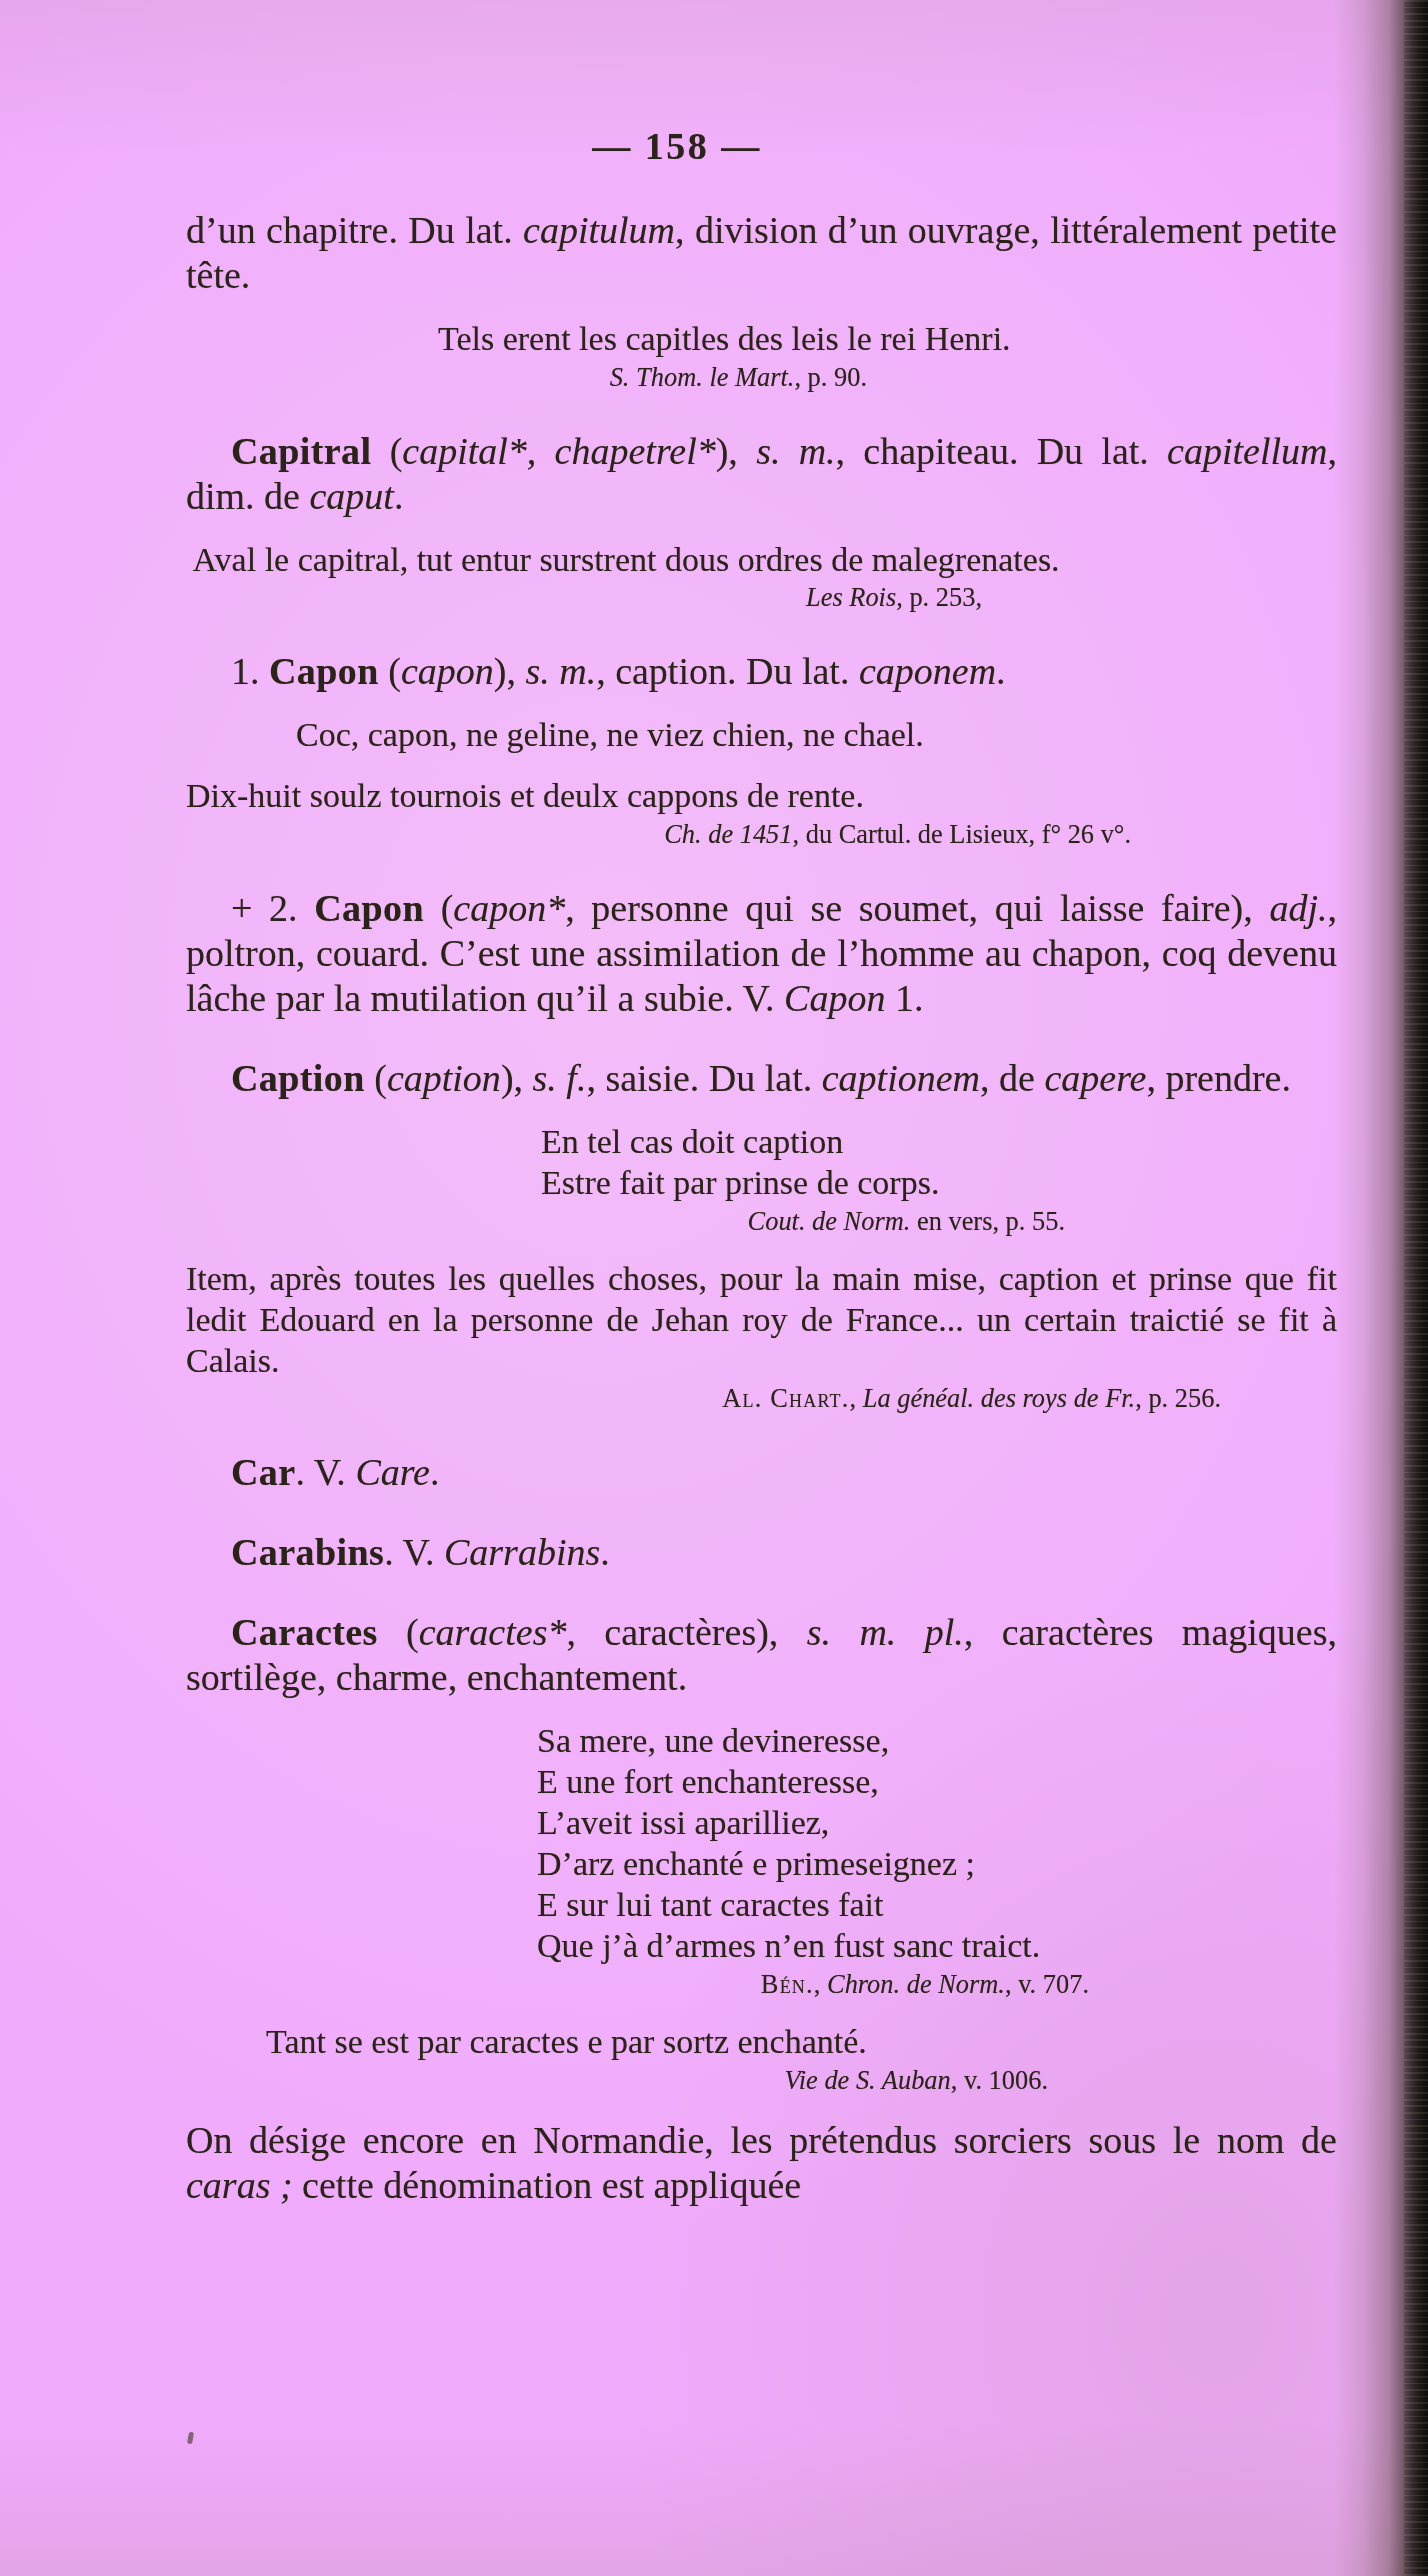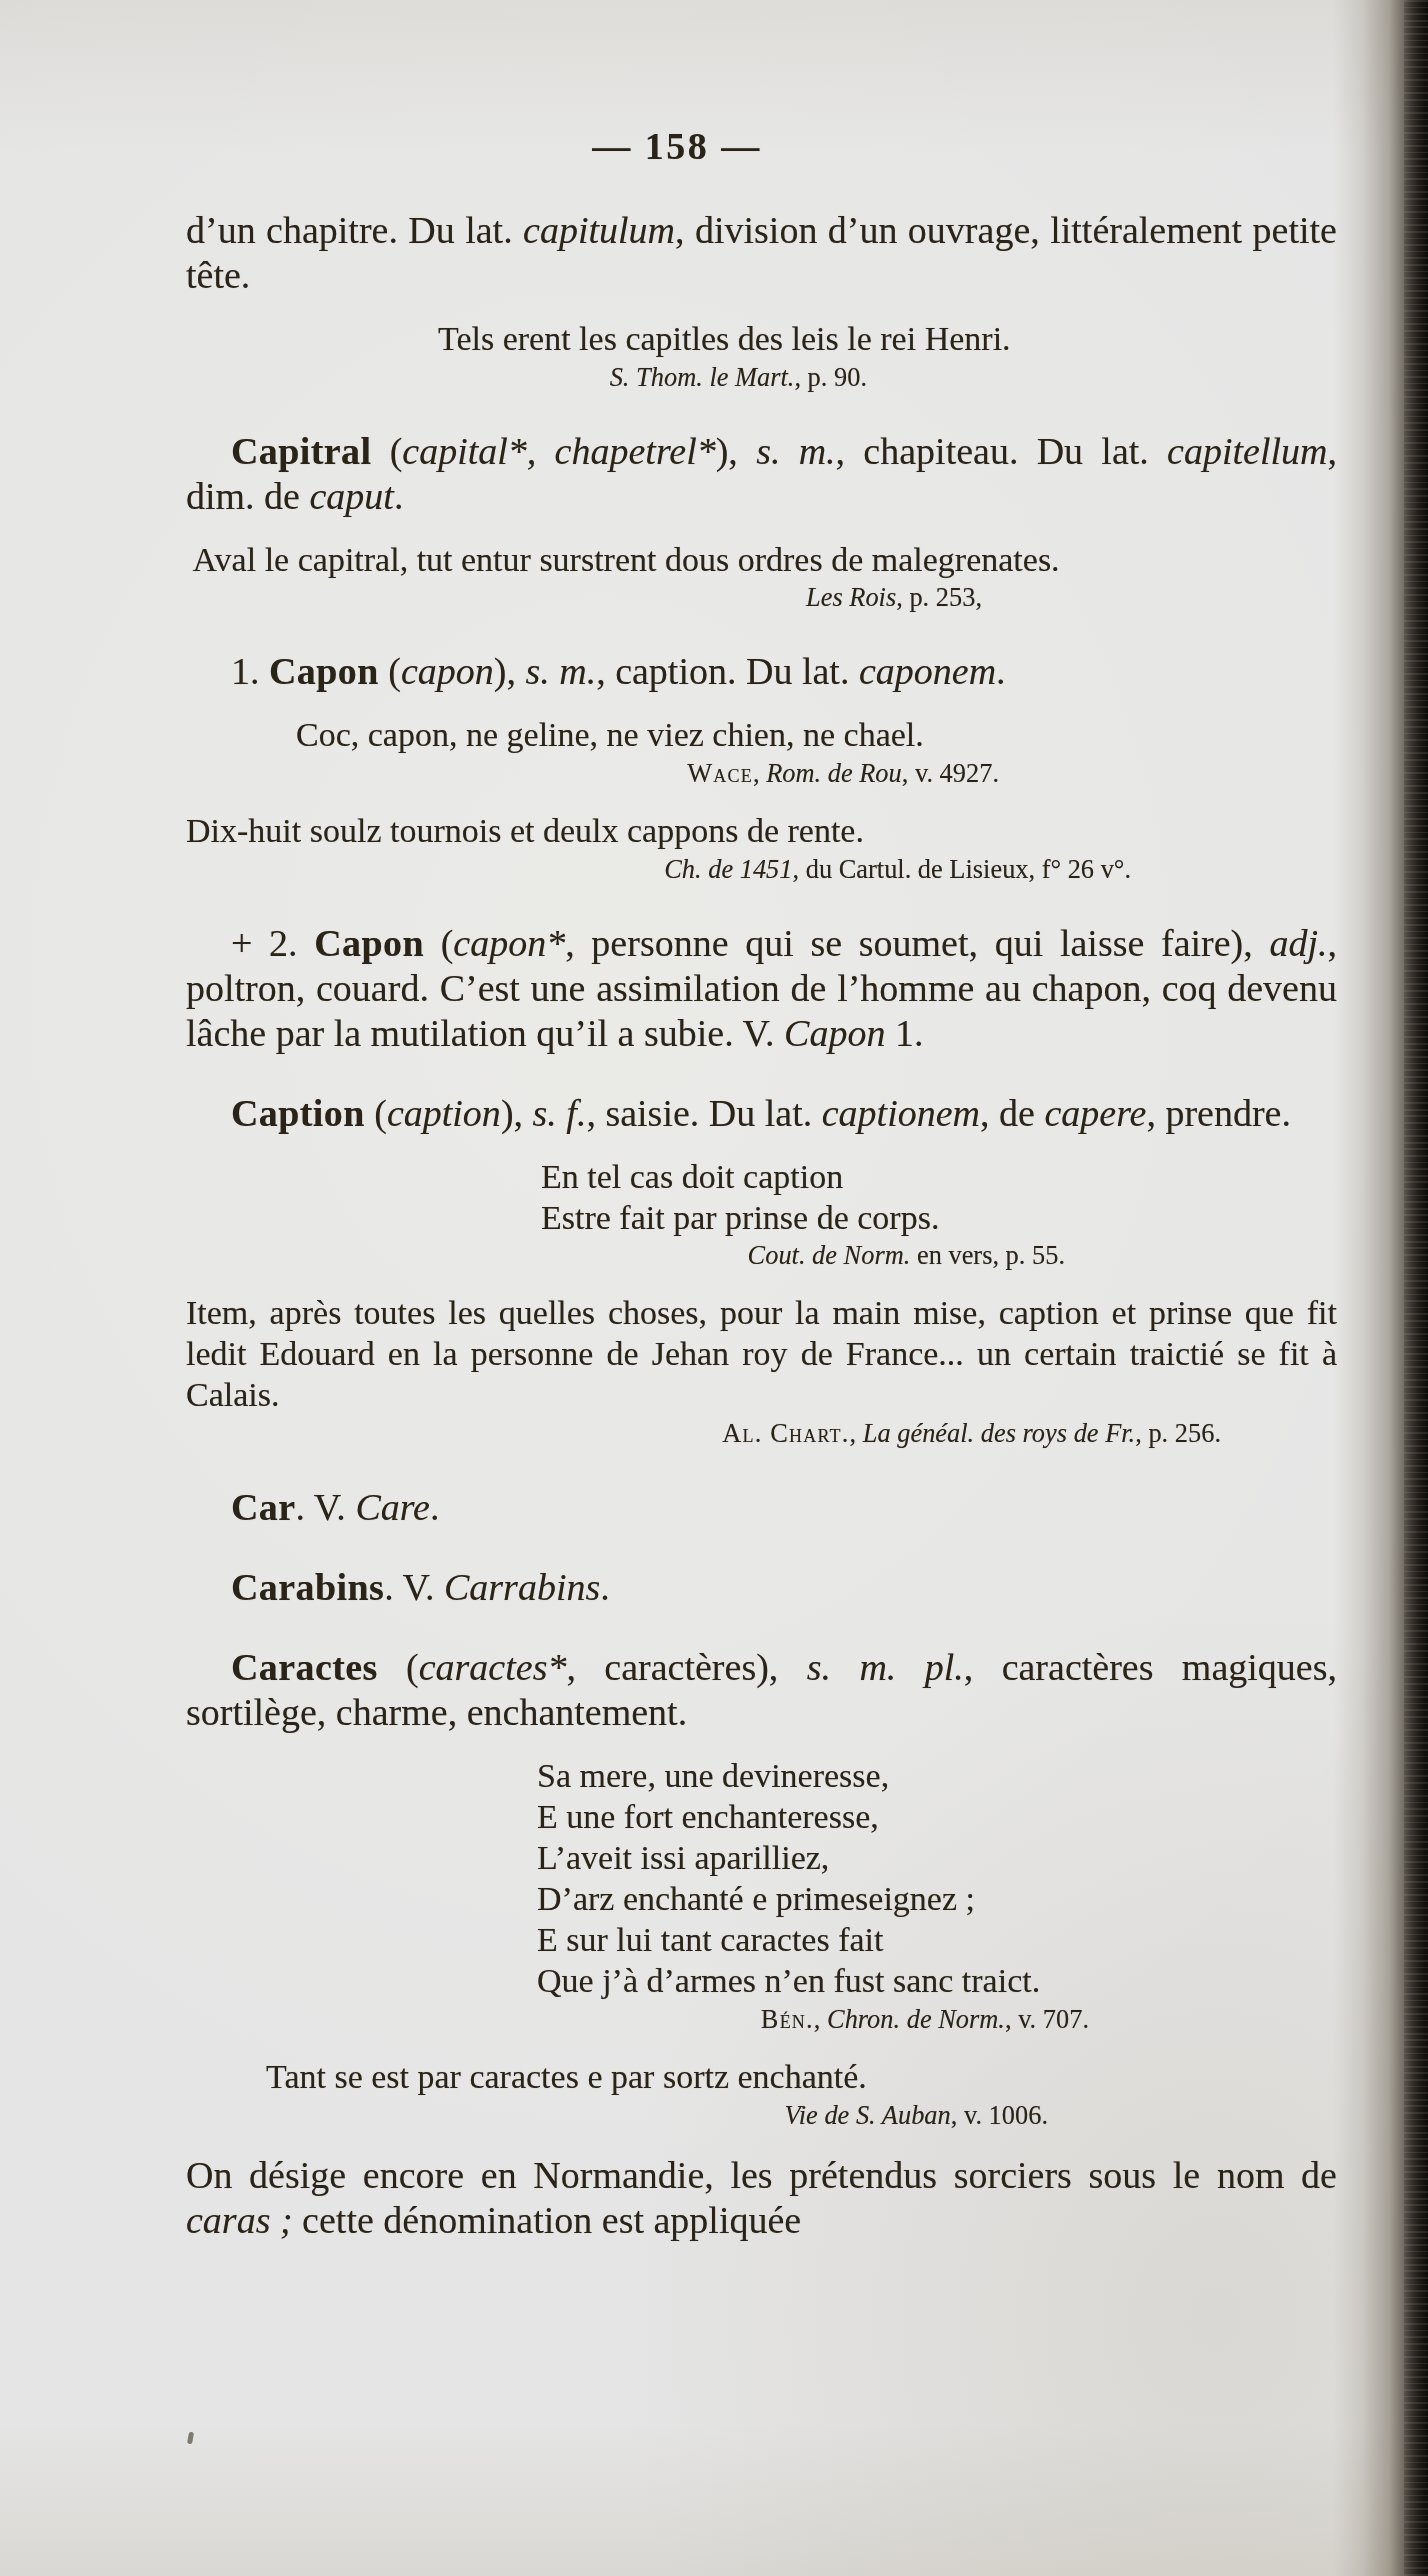--- a/index.html
+++ b/index.html
@@ -1,19 +1,19 @@
 <!DOCTYPE html>
 <html style="font-size:13.2px"><head>
 <meta charset="utf-8">
 <style>
   html, body { margin:0; padding:0; background:#cfc6ac; }
   .scan {
     position:relative;
     width:1429px; height:2576px;
-    background:#e5e5e5;
+    background:#f0abfc;
     overflow:hidden;
     font-family:"Liberation Serif", serif;
     color:#2a2418;
   }
   
   .scan::before {
     content:""; position:absolute; inset:0; pointer-events:none;
     background:
       radial-gradient(120% 80% at 42% 38%, rgba(255,253,240,0.22), rgba(0,0,0,0) 62%),
       radial-gradient(60% 40% at 85% 90%, rgba(120,100,60,0.10), rgba(0,0,0,0) 70%),
@@ -78,21 +78,20 @@
       <div class="blk blk-cite" style="padding-right: 470px;"><span class="r-i">S. Thom. le Mart.</span><span class="r-p">, p. 90.</span></div>
       <div class="blk blk-entry"><span class="r-b">Capitral</span><span class="r-p"> (</span><span class="r-i">capital*, chapetrel*</span><span class="r-p">), </span><span class="r-i">s. m.</span><span class="r-p">, chapiteau. Du lat. </span><span class="r-i">capitellum</span><span class="r-p">, dim. de </span><span class="r-i">caput</span><span class="r-p">.</span></div>
       <div class="blk blk-verse" style="margin-left: 6.6px;">
         <div class="verse-line"><span class="r-p">Aval le capitral, tut entur surstrent dous ordres de malegrenates.</span></div>
       </div>
       <div class="blk blk-cite" style="padding-right: 355px;"><span class="r-i">Les Rois</span><span class="r-p">, p. 253,</span></div>
       <div class="blk blk-entry"><span class="r-p">1. </span><span class="r-b">Capon</span><span class="r-p"> (</span><span class="r-i">capon</span><span class="r-p">), </span><span class="r-i">s. m.</span><span class="r-p">, caption. Du lat. </span><span class="r-i">caponem</span><span class="r-p">.</span></div>
       <div class="blk blk-verse" style="margin-left: 110px;">
         <div class="verse-line"><span class="r-p">Coc, capon, ne geline, ne viez chien, ne chael.</span></div>
       </div>
-      <div class="blk blk-cite" style="padding-right: 338px;"><span class="r-sc">Wace</span><span class="r-p">, </span><span class="r-i">Rom. de Rou</span><span class="r-p">, v. 4927.</span></div>
       <div class="blk blk-verse" style="margin-left: 0px;">
         <div class="verse-line"><span class="r-p">Dix-huit soulz tournois et deulx cappons de rente.</span></div>
       </div>
       <div class="blk blk-cite" style="padding-right: 206px;"><span class="r-i">Ch. de 1451</span><span class="r-p">, du Cartul. de Lisieux, f° 26 v°.</span></div>
       <div class="blk blk-entry"><span class="r-p">+ 2. </span><span class="r-b">Capon</span><span class="r-p"> (</span><span class="r-i">capon*</span><span class="r-p">, personne qui se soumet, qui laisse faire), </span><span class="r-i">adj.</span><span class="r-p">, poltron, couard. C’est une assimilation de l’homme au chapon, coq devenu lâche par la mutilation qu’il a subie. V. </span><span class="r-i">Capon</span><span class="r-p"> 1.</span></div>
       <div class="blk blk-entry"><span class="r-b">Caption</span><span class="r-p"> (</span><span class="r-i">caption</span><span class="r-p">), </span><span class="r-i">s. f.</span><span class="r-p">, saisie. Du lat. </span><span class="r-i">captionem</span><span class="r-p">, de </span><span class="r-i">capere</span><span class="r-p">, prendre.</span></div>
       <div class="blk blk-verse" style="margin-left: 355px;">
         <div class="verse-line"><span class="r-p">En tel cas doit caption</span></div>
         <div class="verse-line"><span class="r-p">Estre fait par prinse de corps.</span></div>
       </div>

